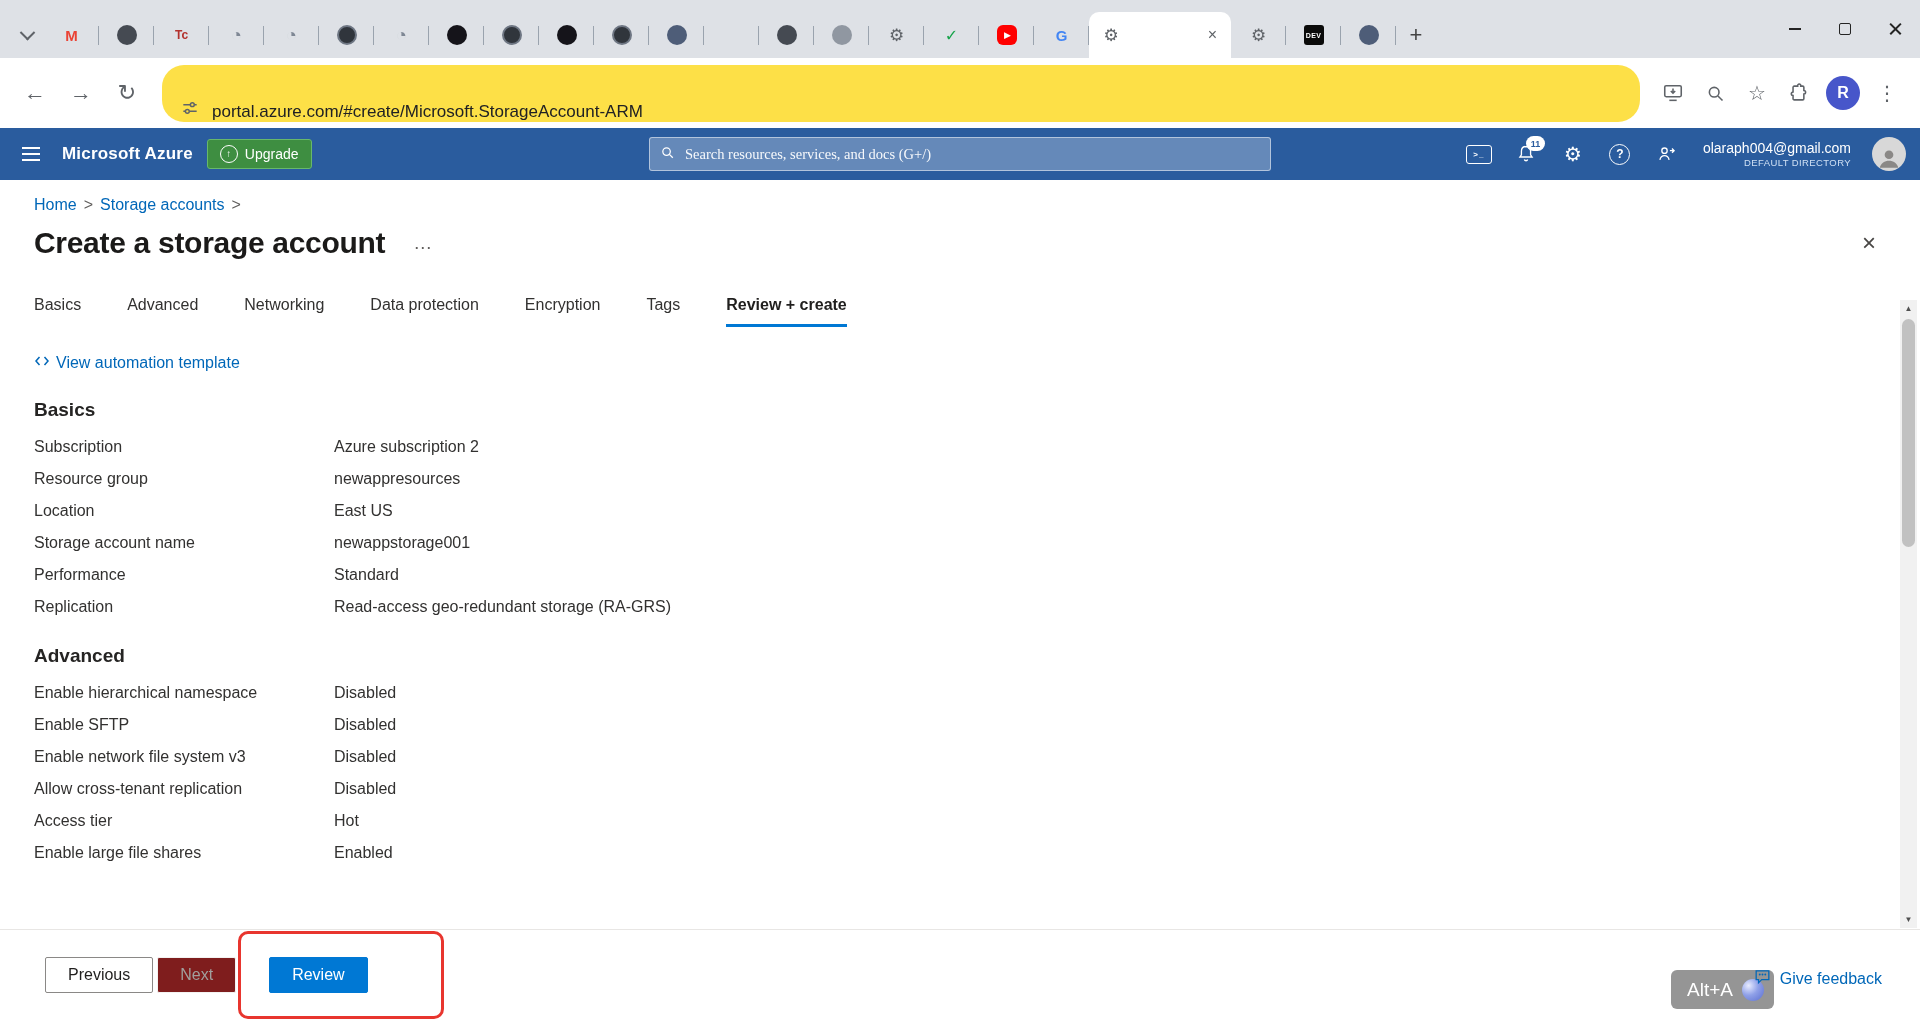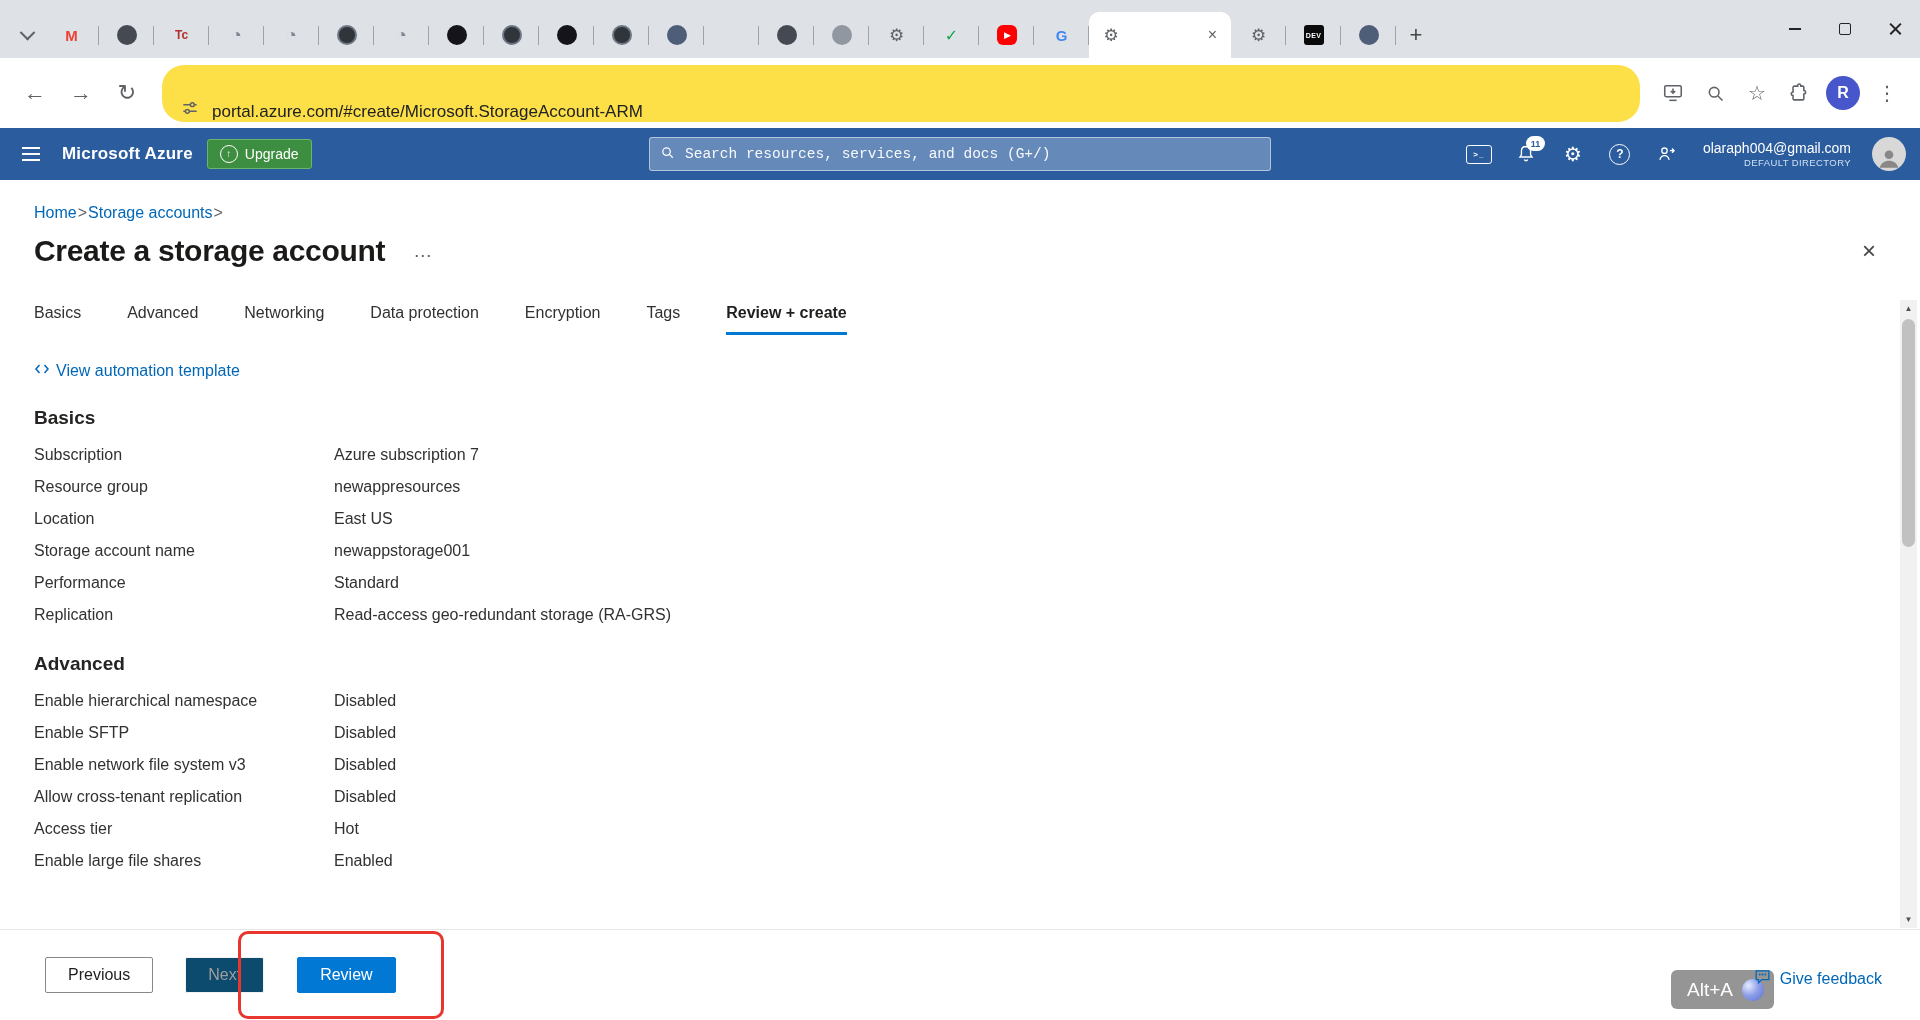--- a/index.html
+++ b/index.html
@@ -51,35 +51,35 @@
   .tbicon{width:38px;height:38px;display:flex;align-items:center;justify-content:center;color:#5f6368;font-size:20px;cursor:pointer}
   .avatar-r{width:34px;height:34px;border-radius:50%;background:#4756ca;color:#fff;display:flex;align-items:center;justify-content:center;font-size:16px;font-weight:700;margin:0 4px;cursor:pointer}
   
   .azhead{height:52px;background:#2a5c9e;display:flex;align-items:center;color:#fff;padding:0 14px;position:relative;gap:14px}
   .burgerwrap{width:34px;height:34px;display:flex;align-items:center;justify-content:center;cursor:pointer}
   .burger{width:18px;height:2px;background:#fff;box-shadow:0 6px 0 #fff,0 -6px 0 #fff}
   .brand{font-size:17px;font-weight:700;letter-spacing:.2px;cursor:pointer}
   .upgrade{display:flex;align-items:center;gap:7px;background:#3e8e41;border:1px solid #68b86b;border-radius:3px;padding:5px 12px;font-size:14px;cursor:pointer}
   .up-arrow{width:16px;height:16px;border:1.5px solid #fff;border-radius:50%;display:flex;align-items:center;justify-content:center;font-size:10px;line-height:1}
   .azsearch{position:absolute;left:50%;transform:translateX(-50%);width:600px;height:32px;background:rgba(255,255,255,.28);border:1px solid rgba(255,255,255,.5);border-radius:3px;display:flex;align-items:center;padding:0 10px;gap:8px}
-  .azsearch input{flex:1;background:transparent;border:none;outline:none;color:#7dd3fc;font-size:14.5px;font-family:Liberation Mono, monospace}
+  .azsearch input{flex:1;background:transparent;border:none;outline:none;color:#7dd3fc;font-size:14.5px;font-family:Liberation Serif, serif}
   .azsearch input::placeholder{color:rgba(255,255,255,.95)}
   .azright{margin-left:auto;display:flex;align-items:center;gap:21px}
   .azicon{position:relative;display:flex;align-items:center;justify-content:center;width:26px;height:26px;cursor:pointer}
   .term{width:24px;height:17px;border:1.6px solid #fff;border-radius:3px;display:flex;align-items:center;justify-content:center;font-size:8px;font-weight:700;letter-spacing:1px}
   .badge{position:absolute;top:-5px;right:-6px;min-width:15px;height:15px;border-radius:8px;background:#fff;color:#2a5c9e;font-size:9px;font-weight:700;display:flex;align-items:center;justify-content:center;padding:0 2px}
   .gearglyph{font-size:20px;font-family:"DejaVu Sans",sans-serif}
   .helpc{width:19px;height:19px;border:1.6px solid #fff;border-radius:50%;display:flex;align-items:center;justify-content:center;font-size:12px;font-weight:700}
   .acct{text-align:right;line-height:1.2;margin-left:2px}
   .acct .email{font-size:14px}
   .acct .dir{font-size:9.5px;color:#cfe0f4;letter-spacing:.4px;font-weight:400}
   .azavatar{width:34px;height:34px;border-radius:50%;background:#d8d8d8;display:flex;align-items:flex-end;justify-content:center;overflow:hidden;cursor:pointer}
   
   .content{position:relative;padding:0 44px 0 34px}
-  .breadcrumb{padding-top:24px;font-size:16px;display:flex;gap:1px;align-items:center}
+  .breadcrumb{padding-top:16px;font-size:16px;display:flex;gap:7px;align-items:center}
   .crumb{color:#0067b8;cursor:pointer}
   .crumbsep{color:#605e5c}
   .titlerow{display:flex;align-items:center;margin-top:12px}
   .pagetitle{font-size:30px;font-weight:700;color:#1b1a19;letter-spacing:-.3px}
   .more{margin-left:28px;color:#605e5c;font-size:19px;letter-spacing:2px;cursor:pointer}
   .pclose{margin-left:auto;font-size:24px;color:#484644;cursor:pointer;line-height:1}
   .wtabs{margin-top:36px;display:flex;gap:46px;font-size:16px;color:#323130}
   .wtab{padding-bottom:10px;cursor:pointer;border-bottom:3px solid transparent}
   .wtab.active{font-weight:700;color:#201f1e;border-bottom:3px solid #0078d4}
   .autolink{margin-top:26px;display:flex;align-items:center;gap:6px;color:#0067b8;font-size:16px;cursor:pointer;width:max-content}
@@ -90,21 +90,21 @@
   .kv-value{color:#323130}
   
   .scrollbar{position:absolute;right:3px;top:300px;width:17px;height:628px;background:#f1f1f1;z-index:4}
   .sb-btn{height:17px;display:flex;align-items:center;justify-content:center;font-size:8px;color:#505050;cursor:pointer}
   .sb-btn.down{position:absolute;bottom:0;left:0;right:0}
   .sb-thumb{position:absolute;top:19px;left:2px;width:13px;height:228px;background:#c1c1c1;border-radius:7px;cursor:grab}
   
   .footer{position:absolute;left:0;right:0;bottom:0;height:90px;background:#fff;border-top:1px solid #e8e6e4;display:flex;align-items:center;padding:0 44px 0 45px;z-index:3}
   .btn{height:36px;padding:4px 22px;font-size:16px;border-radius:2px;display:inline-flex;align-items:center;justify-content:center;cursor:pointer;font-family:inherit}
   .btn-prev{background:#fff;border:1px solid #8a8886;color:#201f1e}
-  .btn-next{background:#0c4a6e;border:1px solid #f3f2f1;color:#a19f9d;margin-left:32px}
+  .btn-next{background:#7f1d1d;border:1px solid #f3f2f1;color:#a19f9d;margin-left:4px}
   .btn-create{background:#0078d4;border:1px solid #0078d4;color:#fff;margin-left:33px}
   .annotation{position:absolute;left:238px;top:931px;width:200px;height:82px;border:3px solid #e8352e;border-radius:10px;z-index:6;pointer-events:none}
   .shortcut{position:absolute;right:146px;bottom:11px;height:39px;background:rgba(122,122,122,.8);border-radius:6px;color:#fff;display:flex;align-items:center;gap:9px;padding:0 10px 0 16px;font-size:19px;z-index:7}
   .shortcut-ic{width:22px;height:22px;border-radius:50%;background:radial-gradient(circle at 30% 30%,#e8ecff 0%,#8fa0e8 45%,#5a6ed0 100%)}
   .feedback{position:absolute;right:38px;bottom:30px;display:flex;align-items:center;gap:8px;color:#0067b8;font-size:16px;cursor:pointer;z-index:7}
 </style>
 </head>
 <body>
 
 <div class="tabstrip">
@@ -319,21 +319,21 @@
       <svg width="16" height="16" viewBox="0 0 16 16" fill="none" stroke="#0067b8" stroke-width="1.5">
         <path d="M5.5 4 2 8l3.5 4M10.5 4 14 8l-3.5 4"></path>
       </svg>
     </span>
     <span>View automation template</span>
   </div>
   <div>
       <div class="sec-heading">Basics</div>
       <div class="kv-row">
         <div class="kv-label">Subscription</div>
-        <div class="kv-value">Azure subscription 7</div>
+        <div class="kv-value">Azure subscription 2</div>
       </div>
       <div class="kv-row">
         <div class="kv-label">Resource group</div>
         <div class="kv-value">newappresources</div>
       </div>
       <div class="kv-row">
         <div class="kv-label">Location</div>
         <div class="kv-value">East US</div>
       </div>
       <div class="kv-row">

